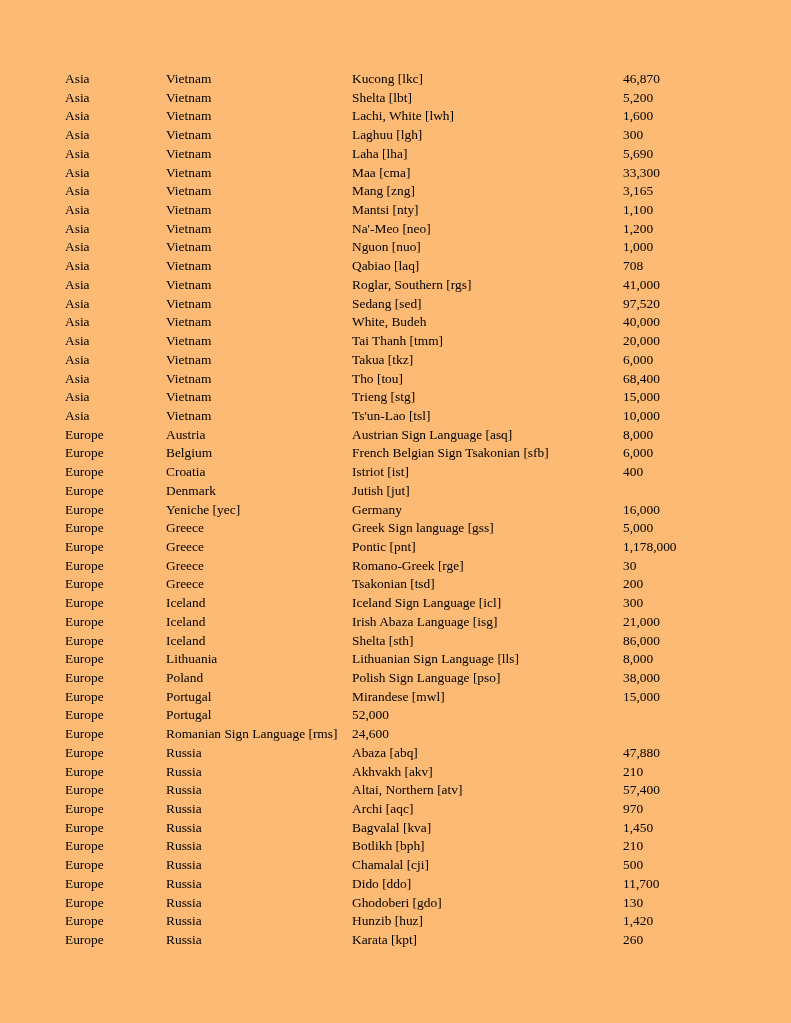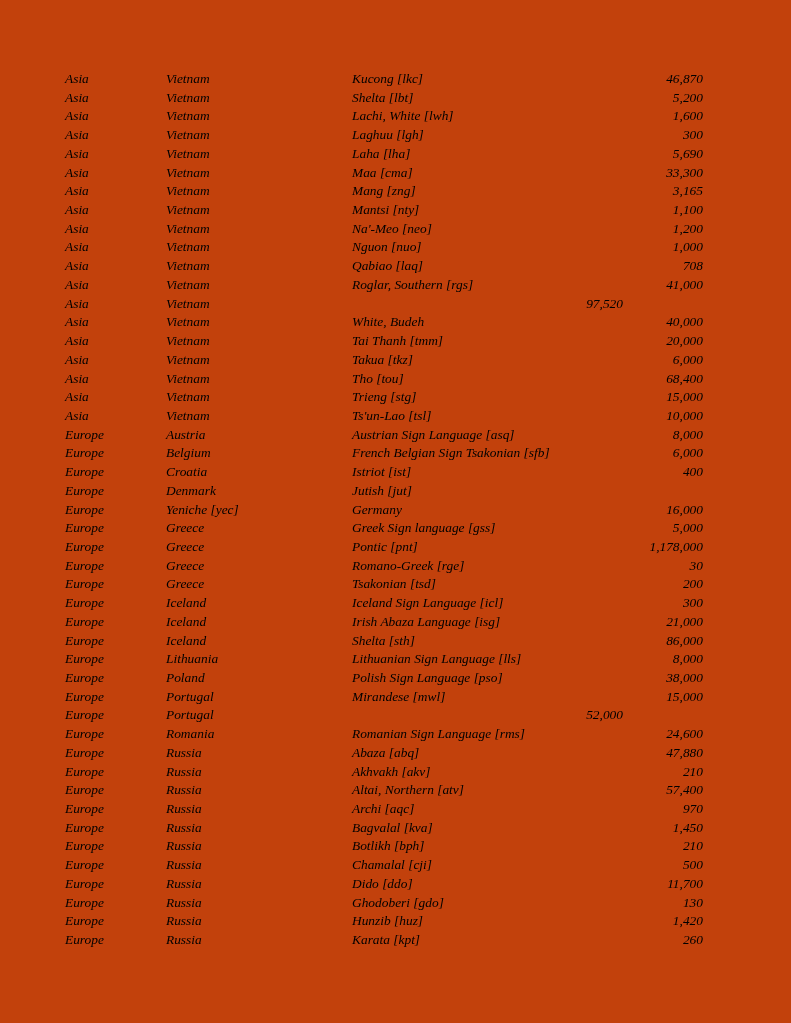--- a/index.html
+++ b/index.html
@@ -4,44 +4,42 @@
 <style>
   html, body {
     margin: 0;
     padding: 0;
     background: #ffffff;
   }
   .page {
     position: relative;
     width: 791px;
     height: 1023px;
-    background: #c2410c;
+    background: #fdba74;
     color: #000000;
     font-family: "Liberation Serif", "DejaVu Serif", serif;
     font-size: 13.4px;
     overflow: hidden;
-    font-style: italic;
   }
   .lang-table {
     position: absolute;
     top: 70px;
     left: 65px;
   }
   .row {
     display: grid;
     grid-template-columns: 101px 186px 271px 80px;
     height: 18.72px;
     line-height: 18.72px;
     white-space: nowrap;
   }
   .cell {
     overflow: visible;
   }
   .c-population {
-    text-align: right;
   }
 </style>
 </head>
 <body>
 
 <div class="page">
   <div class="lang-table" id="rows-container">
   <div class="row">
     <span class="cell c-continent">Asia</span>
     <span class="cell c-country">Vietnam</span>
@@ -122,20 +120,21 @@
   <div class="row">
     <span class="cell c-continent">Asia</span>
     <span class="cell c-country">Vietnam</span>
     <span class="cell c-language">Roglar, Southern [rgs]</span>
     <span class="cell c-population">41,000</span>
   </div>
 
   <div class="row">
     <span class="cell c-continent">Asia</span>
     <span class="cell c-country">Vietnam</span>
+    <span class="cell c-language">Sedang [sed]</span>
     <span class="cell c-population">97,520</span>
   </div>
 
   <div class="row">
     <span class="cell c-continent">Asia</span>
     <span class="cell c-country">Vietnam</span>
     <span class="cell c-language">White, Budeh</span>
     <span class="cell c-population">40,000</span>
   </div>
 
@@ -280,21 +279,20 @@
   </div>
 
   <div class="row">
     <span class="cell c-continent">Europe</span>
     <span class="cell c-country">Portugal</span>
     <span class="cell c-population">52,000</span>
   </div>
 
   <div class="row">
     <span class="cell c-continent">Europe</span>
-    <span class="cell c-country">Romania</span>
     <span class="cell c-language">Romanian Sign Language [rms]</span>
     <span class="cell c-population">24,600</span>
   </div>
 
   <div class="row">
     <span class="cell c-continent">Europe</span>
     <span class="cell c-country">Russia</span>
     <span class="cell c-language">Abaza [abq]</span>
     <span class="cell c-population">47,880</span>
   </div>

